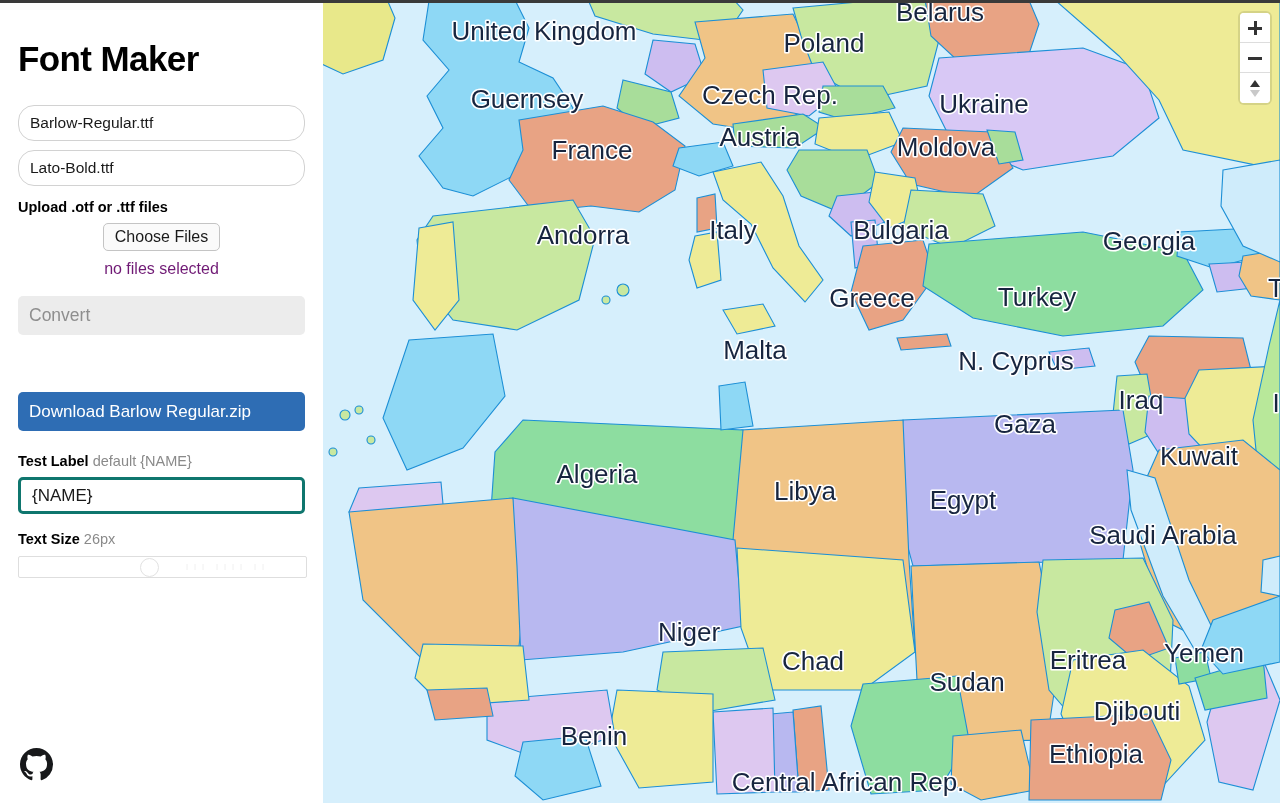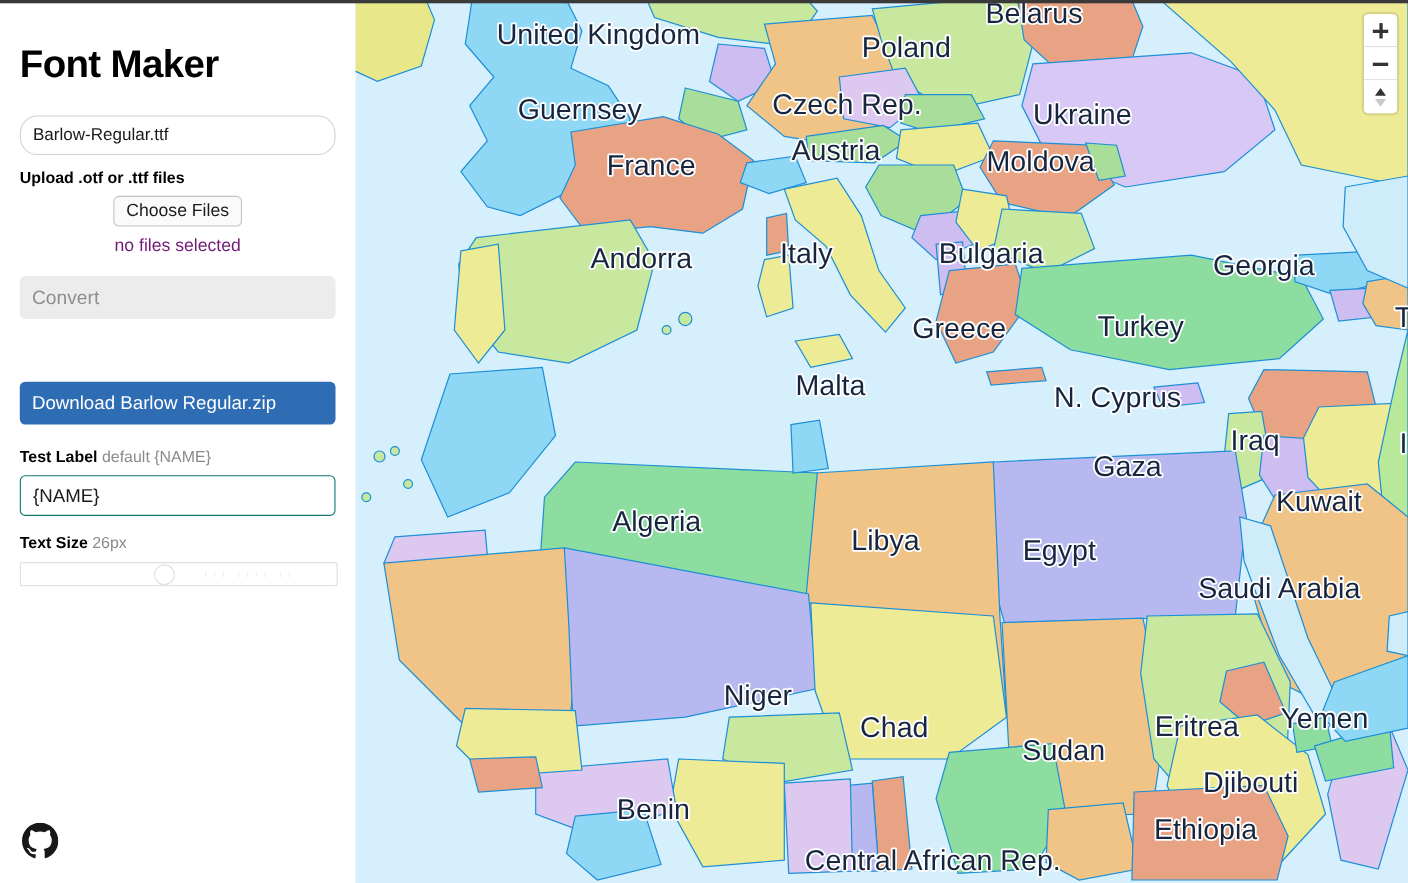--- a/index.html
+++ b/index.html
@@ -115,21 +115,21 @@
     margin: 57px 0 22px 0;
     font-family: "Liberation Sans", sans-serif;
     cursor: pointer;
     line-height: 39px;
   }
   .text-input {
     display: block;
     width: 287px;
     height: 37px;
     background: #ffffff;
-    border: 1px solid #0f766e;
+    border: 3px solid #0f766e;
     border-radius: 5px;
     font-size: 17px;
     color: #1a1a1a;
     padding: 0 11px;
     margin: 0 0 17px 0;
     font-family: "Liberation Sans", sans-serif;
   }
   .slider-wrap {
     width: 289px;
     height: 22px;
@@ -430,20 +430,21 @@
       </button>
     </div>
   </div>
 
   <div class="sidebar">
 
     <h1 class="app-title">Font Maker</h1>
 
 
     <button class="example-btn">Barlow-Regular.ttf</button>
+    <button class="example-btn">Lato-Bold.ttf</button>
 
     <div class="field-label" style="margin-top:13px;">Upload .otf or .ttf files</div>
 
     <div class="upload-row">
       <button class="choose-files">Choose Files</button>
       <span class="no-files">no files selected</span>
     </div>
 
     <button class="convert-btn">Convert</button>
 

